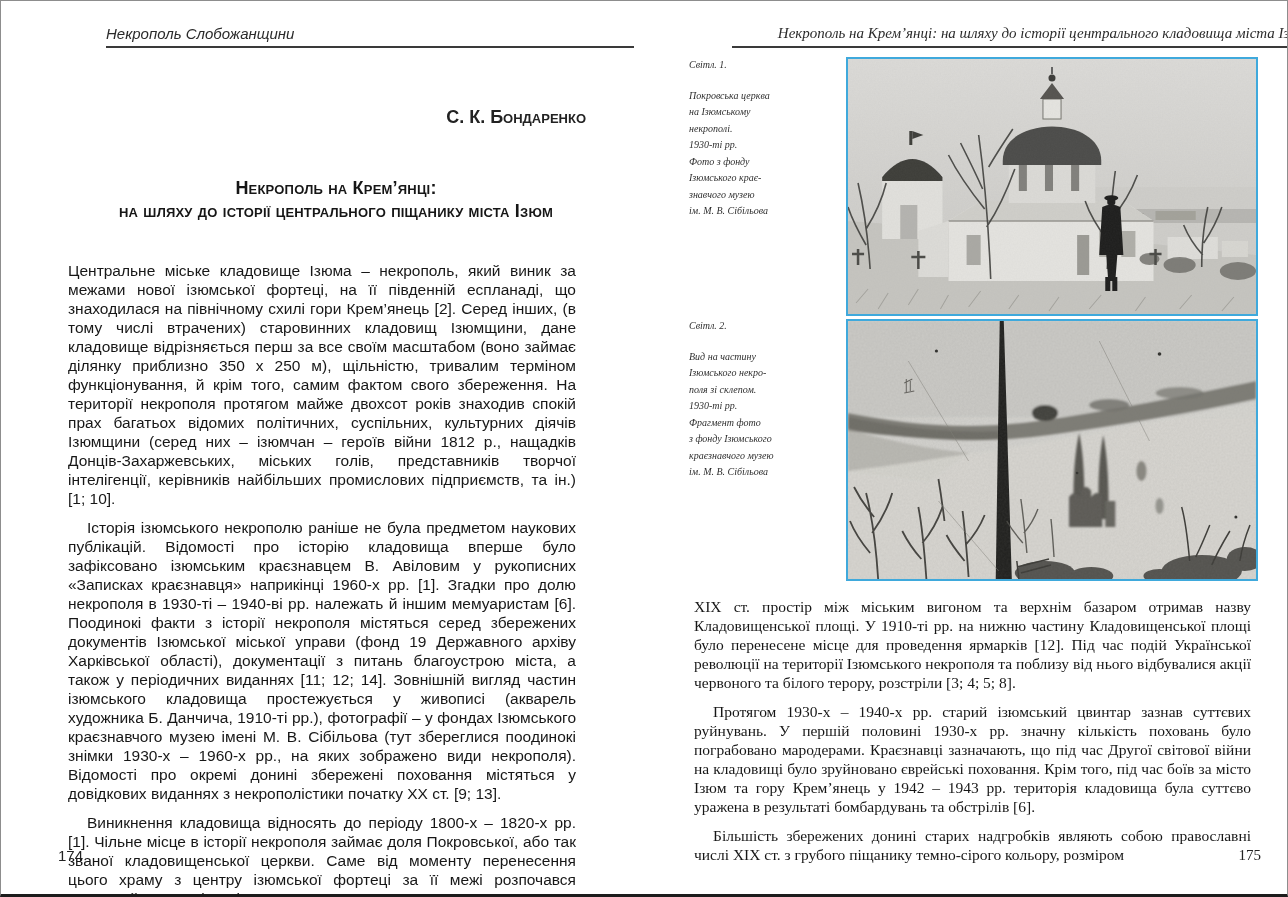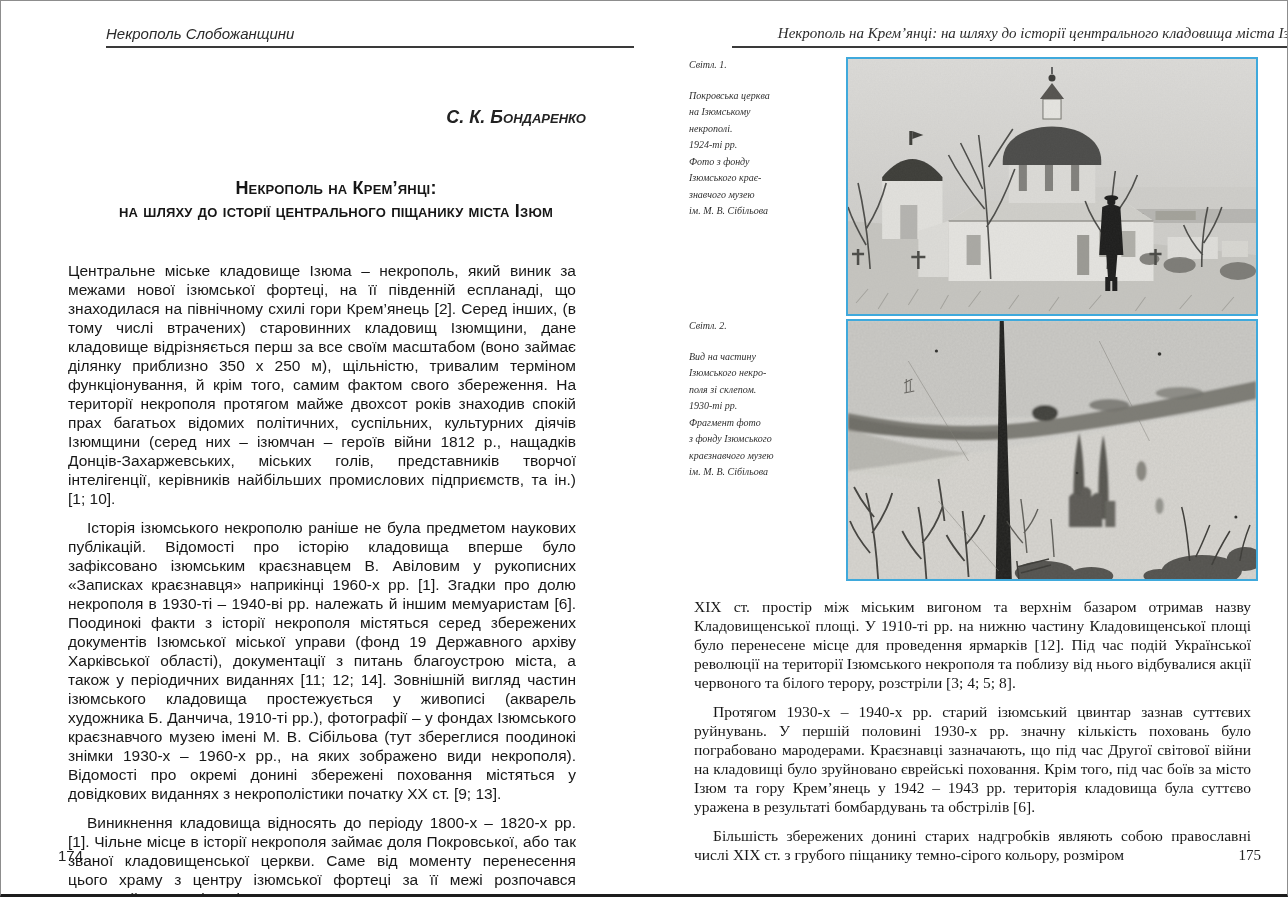--- a/index.html
+++ b/index.html
@@ -13,21 +13,21 @@
   .page-left{left:57px;width:528px;}
   .page-right{left:683px;width:577px;font-family:Liberation Serif, serif;}
   .running-head{
     position:absolute;top:24px;left:0;width:100%;
     font-style:italic;font-size:15px;color:#2b2b2b;
     padding-bottom:4px;border-bottom:2px solid #3a3a3a;white-space:nowrap;margin-left:48px;
   }
   .running-head.right{text-align:right;}
   .author{
     position:absolute;top:106px;right:0;
-    font-style:italic;font-weight:bold;font-variant:small-caps;
+    font-weight:bold;font-variant:small-caps;
     font-size:18px;color:#222;
   }
   .title{
     position:absolute;top:176px;left:14px;width:100%;text-align:center;
     font-weight:bold;font-variant:small-caps;font-size:18px;line-height:23px;
     letter-spacing:.2px;color:#161616;
   }
   .body-text{
     position:absolute;left:0;width:100%;
     font-size:15.5px;line-height:19px;text-align:justify;color:#171717;
@@ -76,21 +76,21 @@
   </div>
 
   <div class="page page-right">
     <div class="running-head right">Некрополь на Крем’янці: на шляху до історії центрального кладовища міста Ізюм</div>
 
     <div class="fig-caption cap-1">
       <div class="cap-label">Світл. 1.</div>
       <div class="cap-text">Покровська церква
 на Ізюмському
 некрополі.
-1924-ті рр.
+1930-ті рр.
 Фото з фонду
 Ізюмського крає-
 знавчого музею
 ім. М. В. Сібільова</div>
     </div>
 
     <div class="photo photo-1">
       <svg viewBox="0 0 406 255" preserveAspectRatio="none">
         <defs>
           <linearGradient id="sky1" x1="0" y1="0" x2="0" y2="1">

